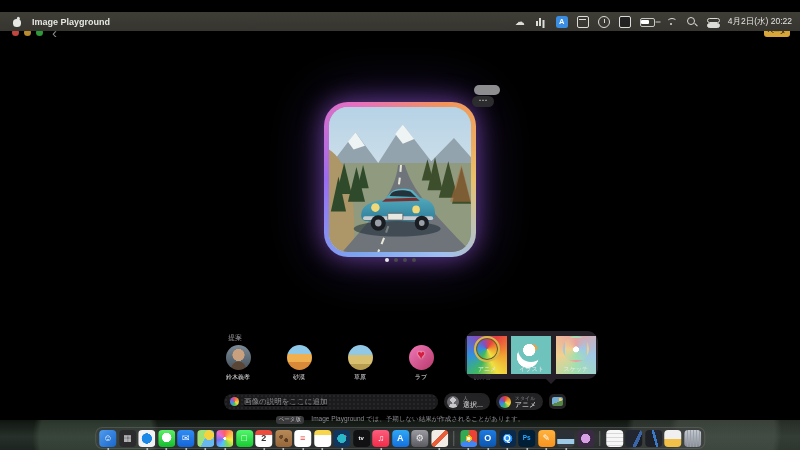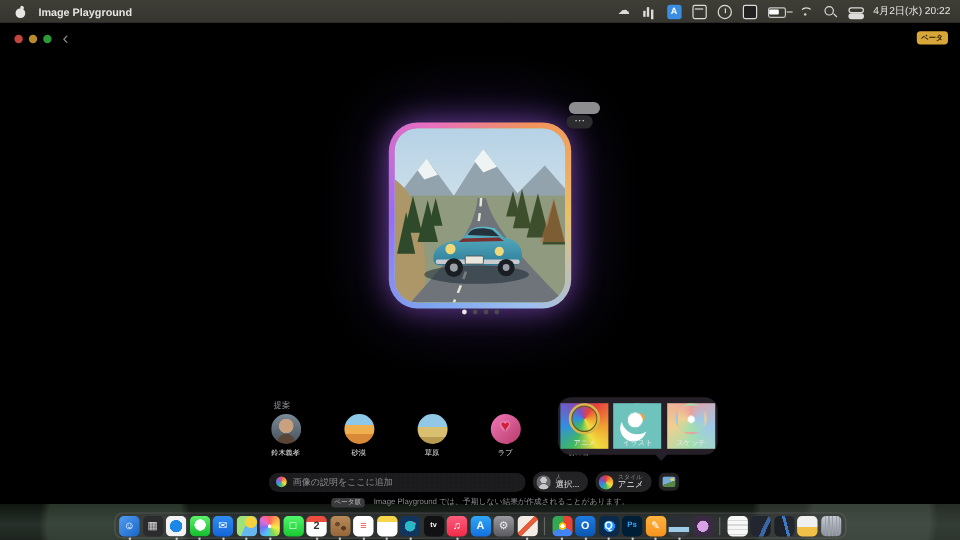--- a/index.html
+++ b/index.html
@@ -10,21 +10,21 @@
   
   #wallpaper{position:absolute;left:0;top:420px;width:800px;height:30px;
     background:linear-gradient(180deg,#101510,#27302a 55%,#1d241f);
   }
   #wallpaper::after{content:"";position:absolute;inset:0;
     background:radial-gradient(circle at 12% 60%, rgba(90,110,90,.35) 0 8%, transparent 9%),
                radial-gradient(circle at 88% 40%, rgba(100,110,100,.3) 0 10%, transparent 11%),
                radial-gradient(circle at 96% 80%, rgba(70,80,70,.4) 0 12%, transparent 13%);}
 
   
-  #menubar{position:absolute;left:0;top:0;width:800px;height:19px;
+  #menubar{position:absolute;left:0;top:12px;width:800px;height:19px;
     background:linear-gradient(#3e3d36,#36352f);display:flex;align-items:center;
     color:#e6e6e2;font-size:9px;padding:0 8px;z-index:50;}
   .apple-logo{width:10px;height:10px;margin:0 10px 0 4px;position:relative;}
   .apple-logo::before{content:"";position:absolute;left:1px;top:2px;width:8px;height:8px;border-radius:45% 45% 48% 48%;background:#e6e6e2;}
   .apple-logo::after{content:"";position:absolute;left:5px;top:0;width:3px;height:2.5px;border-radius:50%;background:#e6e6e2;transform:rotate(30deg);}
   .menu-app{font-weight:bold;margin-right:14px;}
   .menu-item{margin-right:14px;opacity:.95;}
   #menubar-right{margin-left:auto;display:flex;align-items:flex-end;gap:7px;}
   .si{width:12px;height:12px;position:relative;display:inline-block;color:#dcdcd8;font-size:10px;line-height:12px;text-align:center;}
   .si-cloud::before{content:"☁";}
@@ -88,21 +88,21 @@
     background:rgba(38,33,42,.96);box-shadow:0 6px 16px rgba(0,0,0,.6);z-index:6;display:flex;justify-content:space-around;align-items:flex-start;padding-top:5px;}
   #style-popup::after{content:"";position:absolute;left:80px;bottom:-5px;border-left:6px solid transparent;border-right:6px solid transparent;border-top:6px solid rgba(38,33,42,.96);}
   .style-opt{display:flex;flex-direction:column;align-items:center;width:40px;}
   .style-circle{width:26px;height:26px;border-radius:50%;border:2px solid transparent;}
   .style-opt.selected .style-circle{border-color:#d8b84a;box-shadow:0 0 0 1px #6a5a20 inset;}
   .style-label{color:#e8e8ea;font-size:6px;margin-top:3px;white-space:nowrap;}
 
   
   #composer{position:absolute;left:224px;top:393px;width:364px;height:17px;display:flex;align-items:center;gap:6px;z-index:4;}
   #prompt-pill{flex:0 0 214px;height:16px;border-radius:8px;background:#1b1b1d;display:flex;align-items:center;padding:0 6px;
-    background-image:radial-gradient(rgba(255,255,255,.05) .7px,transparent .8px);background-size:4px 4px;}
+    background-image:radial-gradient(rgba(255,255,255,.05) .7px,transparent .8px);background-size:4px 4px;text-decoration:underline;}
   .sparkle-icon{width:9px;height:9px;border-radius:50%;margin-right:5px;flex:none;
     background:conic-gradient(#f05070,#f0a030,#f0e040,#50c060,#3898e0,#9060d0,#f05070);}
   #prompt-placeholder{color:#8e8e93;font-size:7.5px;white-space:nowrap;}
   .chip{height:17px;border-radius:9px;background:#242426;display:flex;align-items:center;padding:0 7px 0 3px;gap:4px;}
   .chip-kicker{color:#8e8e93;font-size:5px;line-height:6px;}
   .chip-value{color:#ececee;font-size:7px;line-height:7px;}
   .person-avatar{width:12px;height:12px;border-radius:50%;flex:none;
     background:radial-gradient(circle at 50% 34%,#c8c8cc 26%,rgba(0,0,0,0) 28%),radial-gradient(circle at 50% 95%,#c8c8cc 30%,rgba(0,0,0,0) 32%),#6a6a6e;}
   .ball-icon{width:12px;height:12px;border-radius:50%;flex:none;
     background:conic-gradient(#e84040,#f0a030,#f0e040,#40b860,#3090e0,#8050c0,#e84040);}

